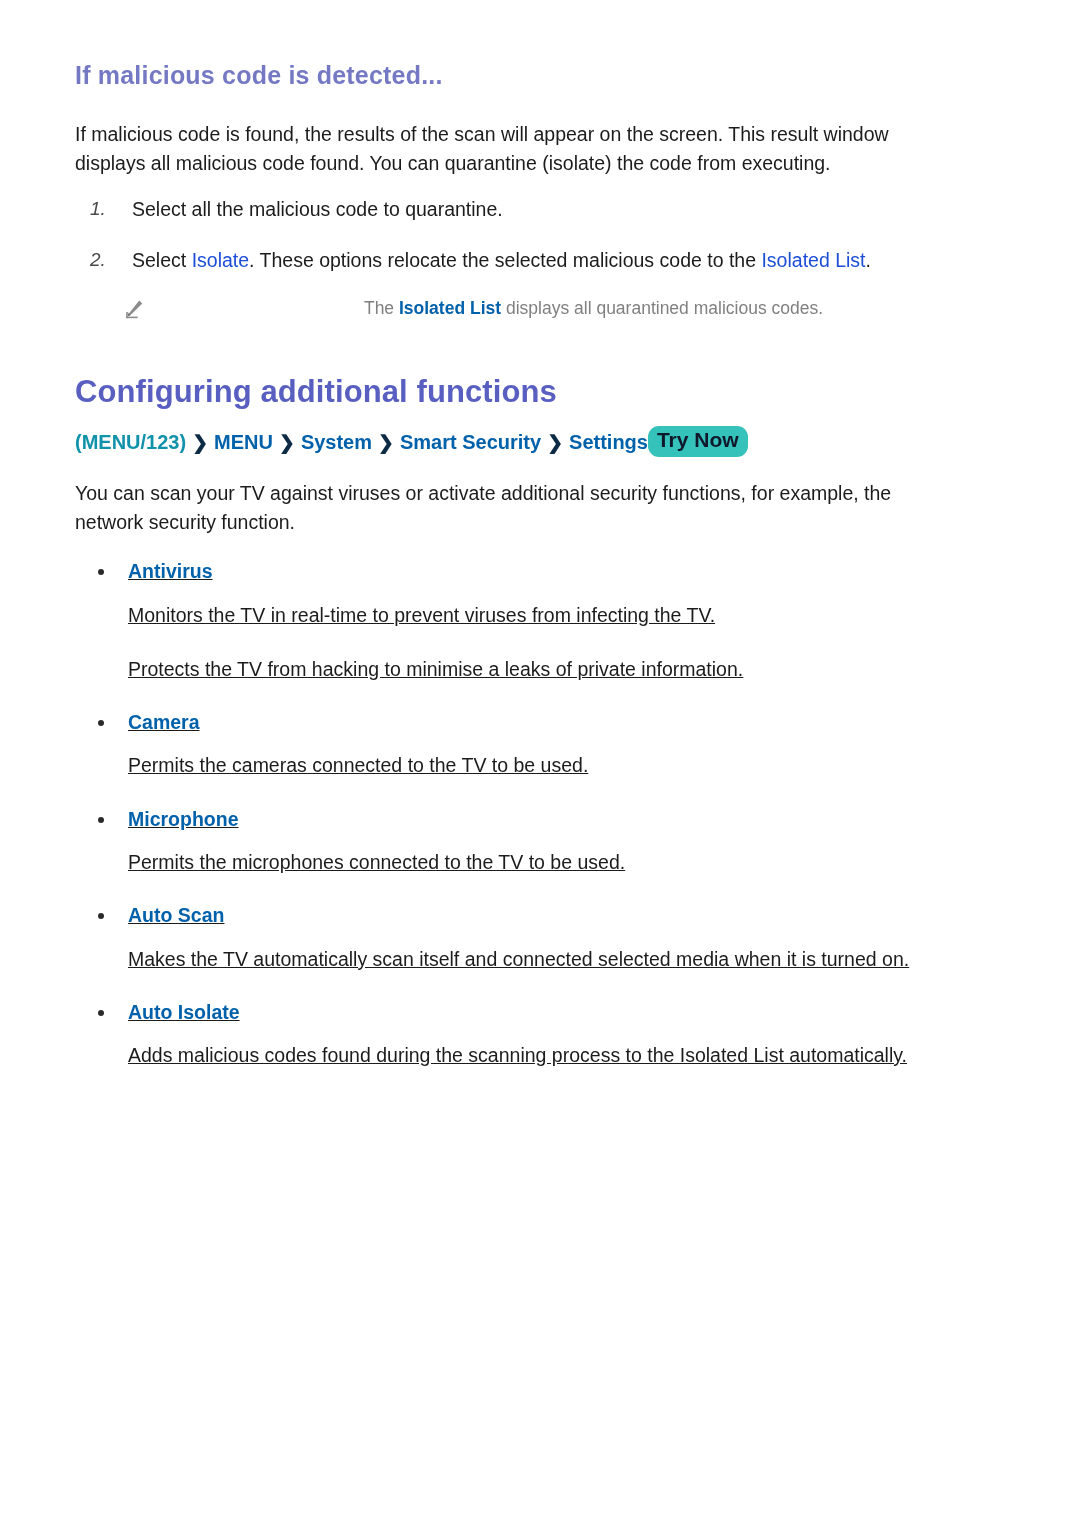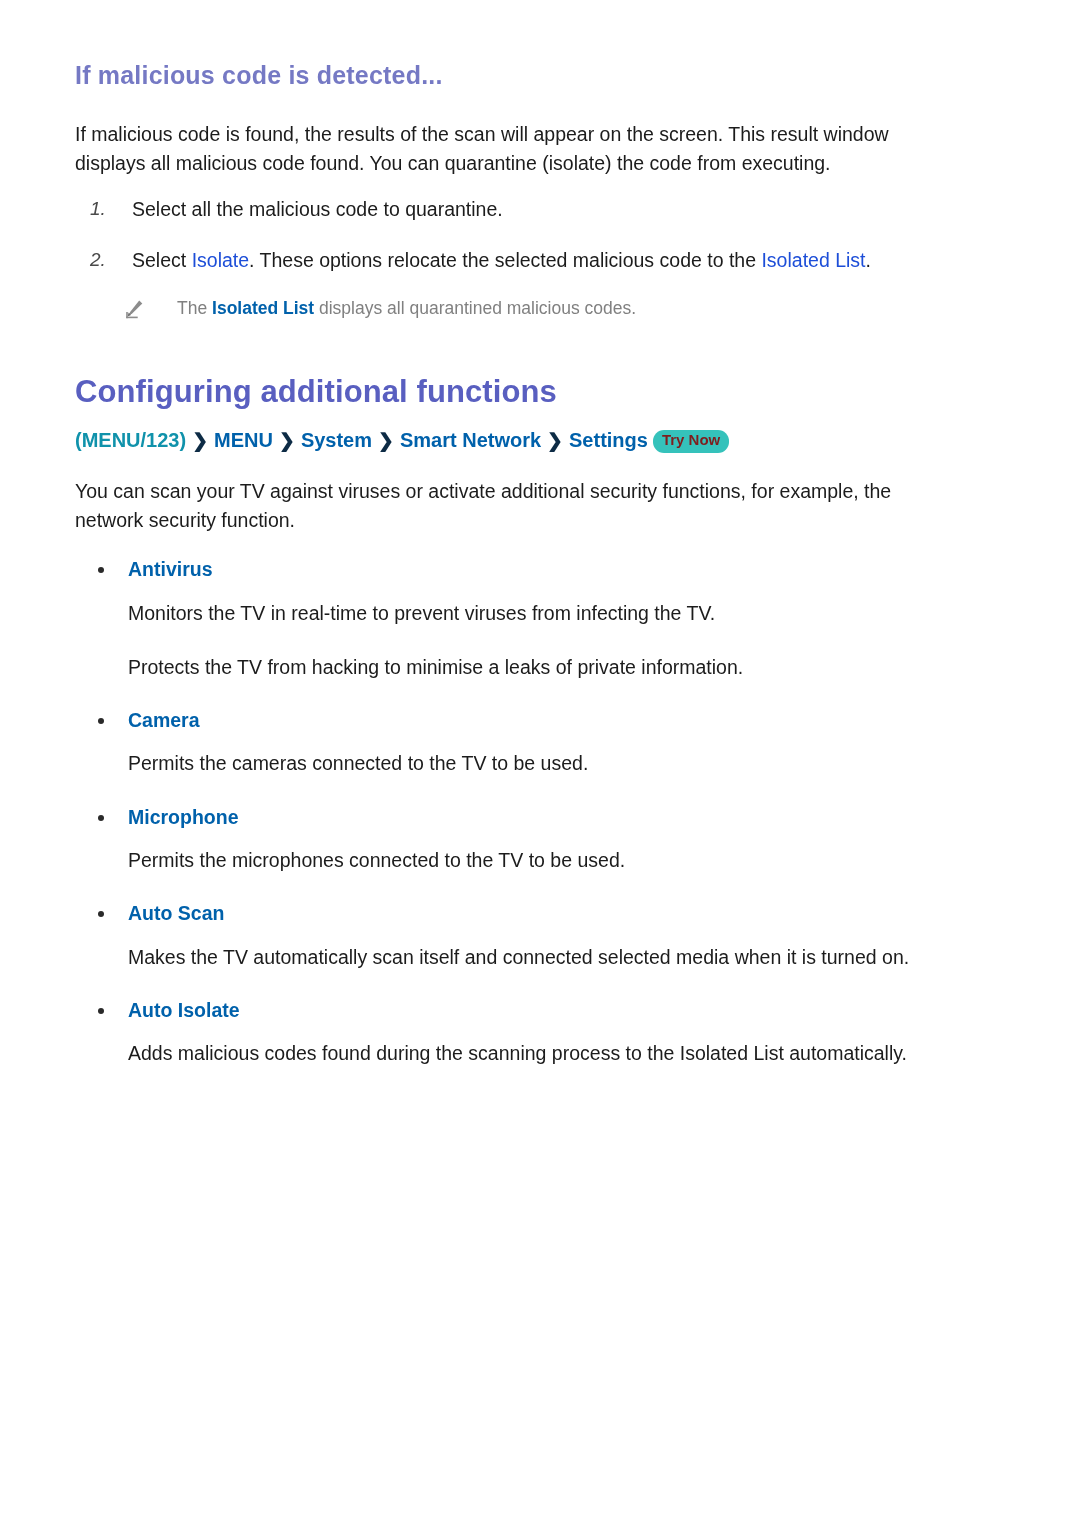--- a/index.html
+++ b/index.html
@@ -75,20 +75,21 @@
   }
 
   
   .note {
     position: relative;
     padding-left: 102px;
     margin: 6px 0 0 0;
     font-size: 17.5px;
     line-height: 1.45;
     color: #808080;
+    text-align: center;
   }
   .note-icon {
     position: absolute;
     left: 48px;
     top: 2px;
     width: 22px;
     height: 22px;
   }
 
   
@@ -103,37 +104,36 @@
   .bc-seg { color: #0061ab; }
   .bc-sep {
     color: #0d2b45;
     font-weight: bold;
     padding: 0 6px;
     font-size: 19px;
   }
   .try-now {
     display: inline-block;
     background: #35c2bb;
-    color: #7f1d1d;
-    font-size: 15px;
+    color: #0f172a;
+    font-size: 21px;
     font-weight: bold;
     border-radius: 11px;
     padding: 1px 9px 3px 9px;
-    margin-left: 5px;
     line-height: 1.25;
     vertical-align: 2px;
   }
 
   
   .blist {
     margin: 22px 0 0 0;
     padding: 0;
     list-style: none;
   }
-  .blist-entry { margin-bottom: 12px; }
+  .blist-entry { margin-bottom: 12px; text-decoration: underline; }
   .blist-label {
     position: relative;
     padding-left: 53px;
     font-size: 19.5px;
     font-weight: bold;
     color: #0061ab;
     line-height: 1.4;
     margin-bottom: 15px;
   }
   .blist-label::before {
@@ -189,21 +189,21 @@
           <rect x="3.2" y="18.6" width="11.5" height="1.6"></rect>
           <rect x="3.2" y="14.0" width="1.6" height="6.2"></rect>
         </g>
       </svg>
     </span>
     <span class="note-text"><span>The </span><span class="kw-b">Isolated List</span><span> displays all quarantined malicious codes.</span></span>
   </div>
 
   <h1 class="main-heading">Configuring additional functions</h1>
 
-  <div class="breadcrumb"><span class="bc-menu123">(MENU/123)</span><span class="bc-sep">❯</span><span class="bc-seg">MENU</span><span class="bc-sep">❯</span><span class="bc-seg">System</span><span class="bc-sep">❯</span><span class="bc-seg">Smart Network</span><span class="bc-sep">❯</span><span class="bc-seg">Settings</span><span class="try-now">Try Now</span></div>
+  <div class="breadcrumb"><span class="bc-menu123">(MENU/123)</span><span class="bc-sep">❯</span><span class="bc-seg">MENU</span><span class="bc-sep">❯</span><span class="bc-seg">System</span><span class="bc-sep">❯</span><span class="bc-seg">Smart Security</span><span class="bc-sep">❯</span><span class="bc-seg">Settings</span><span class="try-now">Try Now</span></div>
 
   <p class="para">You can scan your TV against viruses or activate additional security functions, for example, the network security function.</p>
 
   <div class="blist">
 
     <div class="blist-entry">
       <div class="blist-label">Antivirus</div>
       <div class="blist-desc">Monitors the TV in real-time to prevent viruses from infecting the TV.</div>
     </div>
 

